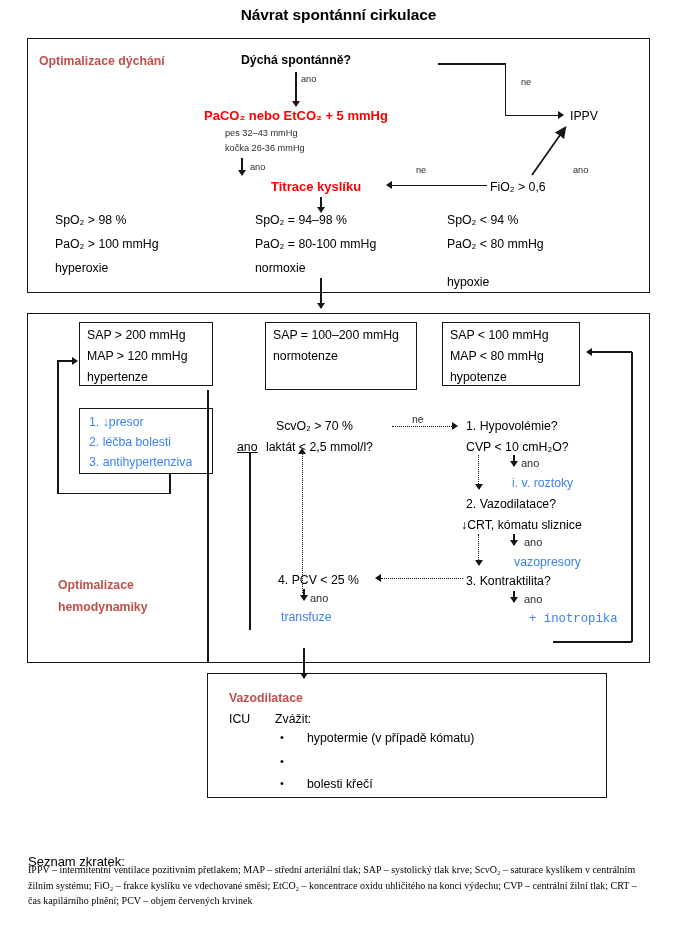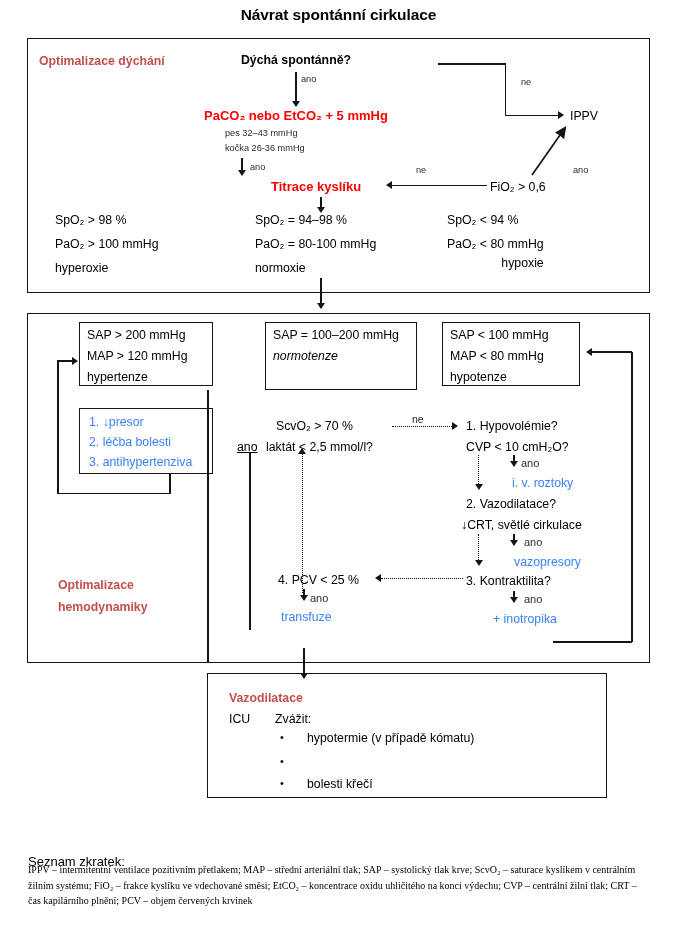--- a/index.html
+++ b/index.html
@@ -156,40 +156,40 @@
   <div class="t" style="margin-top:5px;">hyperoxie</div>
 </div>
 <div class="abs" style="left:255px; top:211px;">
   <div class="t">SpO₂ = 94–98 %</div>
   <div class="t" style="margin-top:5px;">PaO₂ = 80-100 mmHg</div>
   <div class="t" style="margin-top:5px;">normoxie</div>
 </div>
 <div class="abs" style="left:447px; top:211px;">
   <div class="t">SpO₂ &lt; 94 %</div>
   <div class="t" style="margin-top:5px;">PaO₂ &lt; 80 mmHg</div>
-  <div class="t" style="margin-top:0;text-align:right;">hypoxie</div>
+  <div class="t" style="margin-top:19px;">hypoxie</div>
 </div>
 
 <div class="abs ln vln" style="left:320px; top:197px; height:14px;"></div>
 <div class="abs ah-down" style="left:316.5px; top:207px;"></div>
 
 <div class="abs ln vln" style="left:320px; top:278px; height:30px;"></div>
 <div class="abs ah-down" style="left:316.5px; top:303px;"></div>
 
 <div class="abs panel" id="panel-hemo"></div>
 
 <div class="abs ibox" style="left:79px; top:322px; width:134px; height:64px;">
   <div class="t" style="margin:3px 0 0 7px;">SAP &gt; 200 mmHg</div>
   <div class="t" style="margin:2px 0 0 7px;">MAP &gt; 120 mmHg</div>
   <div class="t" style="margin:2px 0 0 7px;">hypertenze</div>
 </div>
 
 <div class="abs ibox" style="left:265px; top:322px; width:152px; height:68px;">
   <div class="t" style="margin:3px 0 0 7px;">SAP = 100–200 mmHg</div>
-  <div class="t" style="margin:2px 0 0 7px;font-style:italic;">normotenze</div>
+  <div class="t" style="margin:2px 0 0 7px;">normotenze</div>
 </div>
 
 <div class="abs ibox" style="left:442px; top:322px; width:138px; height:64px;">
   <div class="t" style="margin:3px 0 0 7px;">SAP &lt; 100 mmHg</div>
   <div class="t" style="margin:2px 0 0 7px;">MAP &lt; 80 mmHg</div>
   <div class="t" style="margin:2px 0 0 7px;">hypotenze</div>
 </div>
 
 <div class="abs ibox" style="left:79px; top:408px; width:134px; height:66px;">
   <div class="t blue" style="margin:4px 0 0 9px;">1. ↓presor</div>
@@ -226,34 +226,34 @@
 <div class="abs t" style="left:466px; top:438px;">CVP &lt; 10 cmH₂O?</div>
 <div class="abs ln vln" style="left:513px; top:455px; height:11px;"></div>
 <div class="abs ah-down" style="left:509.5px; top:461px;"></div>
 <div class="abs tsm" style="left:521px; top:456px; font-size:11px;">ano</div>
 <div class="abs t blue" style="left:512px; top:474px;">i. v. roztoky</div>
 
 <div class="abs dotv" style="left:478px; top:455px; height:33px;"></div>
 <div class="abs ah-down" style="left:474.5px; top:484px;"></div>
 
 <div class="abs t" style="left:466px; top:495px;">2. Vazodilatace?</div>
-<div class="abs t" style="left:461px; top:516px;">↓CRT, světlé cirkulace</div>
+<div class="abs t" style="left:461px; top:516px;">↓CRT, kómatu sliznice</div>
 <div class="abs ln vln" style="left:513px; top:534px; height:11px;"></div>
 <div class="abs ah-down" style="left:509.5px; top:540px;"></div>
 <div class="abs tsm" style="left:524px; top:535px; font-size:11px;">ano</div>
 <div class="abs t blue" style="left:514px; top:553px;">vazopresory</div>
 
 <div class="abs dotv" style="left:478px; top:534px; height:30px;"></div>
 <div class="abs ah-down" style="left:474.5px; top:560px;"></div>
 
 <div class="abs t" style="left:466px; top:572px;">3. Kontraktilita?</div>
 <div class="abs ln vln" style="left:513px; top:591px; height:11px;"></div>
 <div class="abs ah-down" style="left:509.5px; top:597px;"></div>
 <div class="abs tsm" style="left:524px; top:592px; font-size:11px;">ano</div>
-<div class="abs t blue" style="left:493px; top:610px;">+ inotropika</div>
+<div class="abs t blue" style="left:529px; top:610px;font-family:Liberation Mono, monospace;">+ inotropika</div>
 
 <div class="abs doth" style="left:381px; top:578px; width:82px;"></div>
 <div class="abs ah-left" style="left:375px; top:574.3px;"></div>
 
 <div class="abs t" style="left:278px; top:571px;">4. PCV &lt; 25 %</div>
 <div class="abs ln vln" style="left:303px; top:589px; height:11px;"></div>
 <div class="abs ah-down" style="left:299.5px; top:595px;"></div>
 <div class="abs tsm" style="left:310px; top:591px; font-size:11px;">ano</div>
 <div class="abs t blue" style="left:281px; top:608px;">transfuze</div>
 

